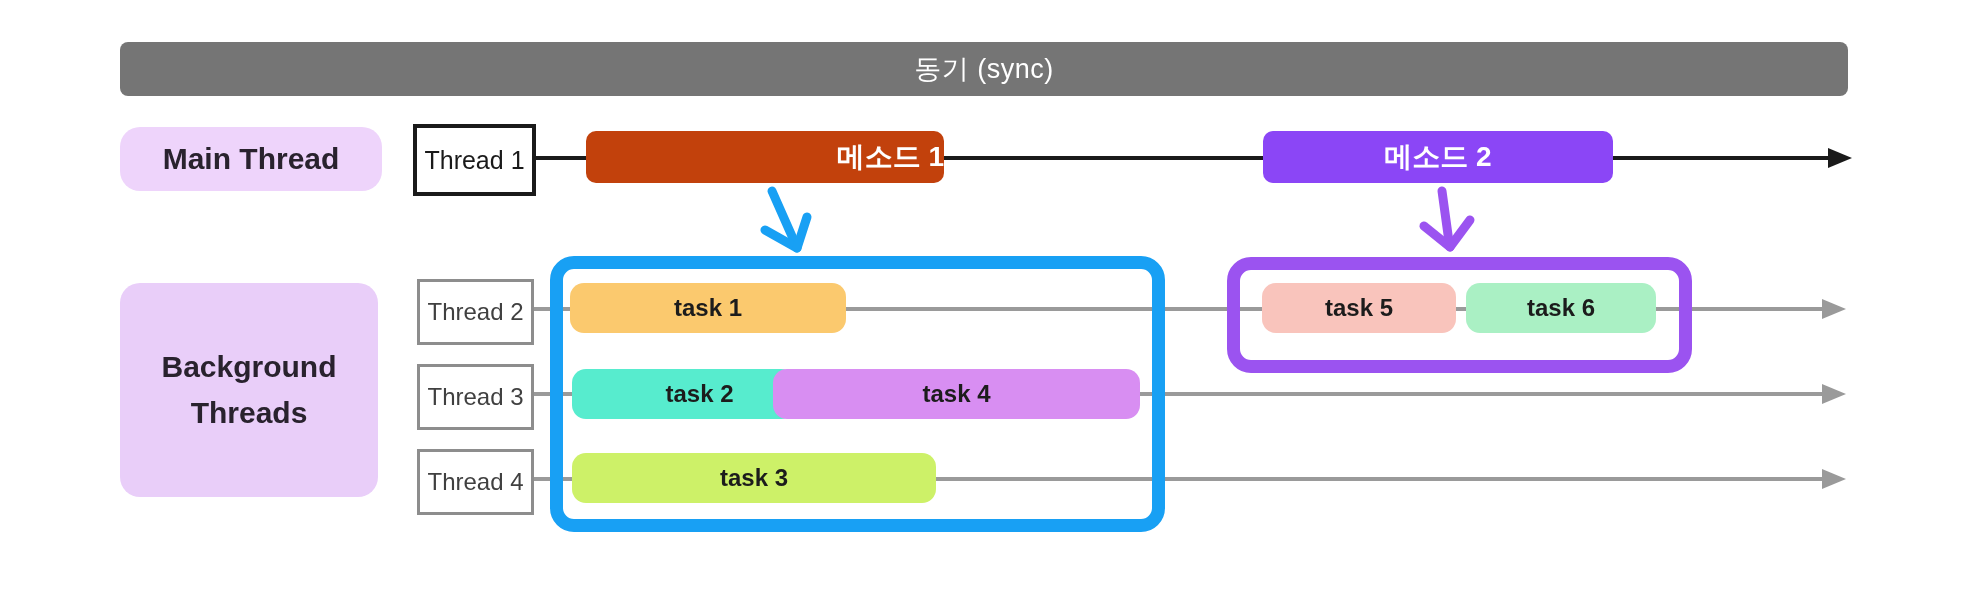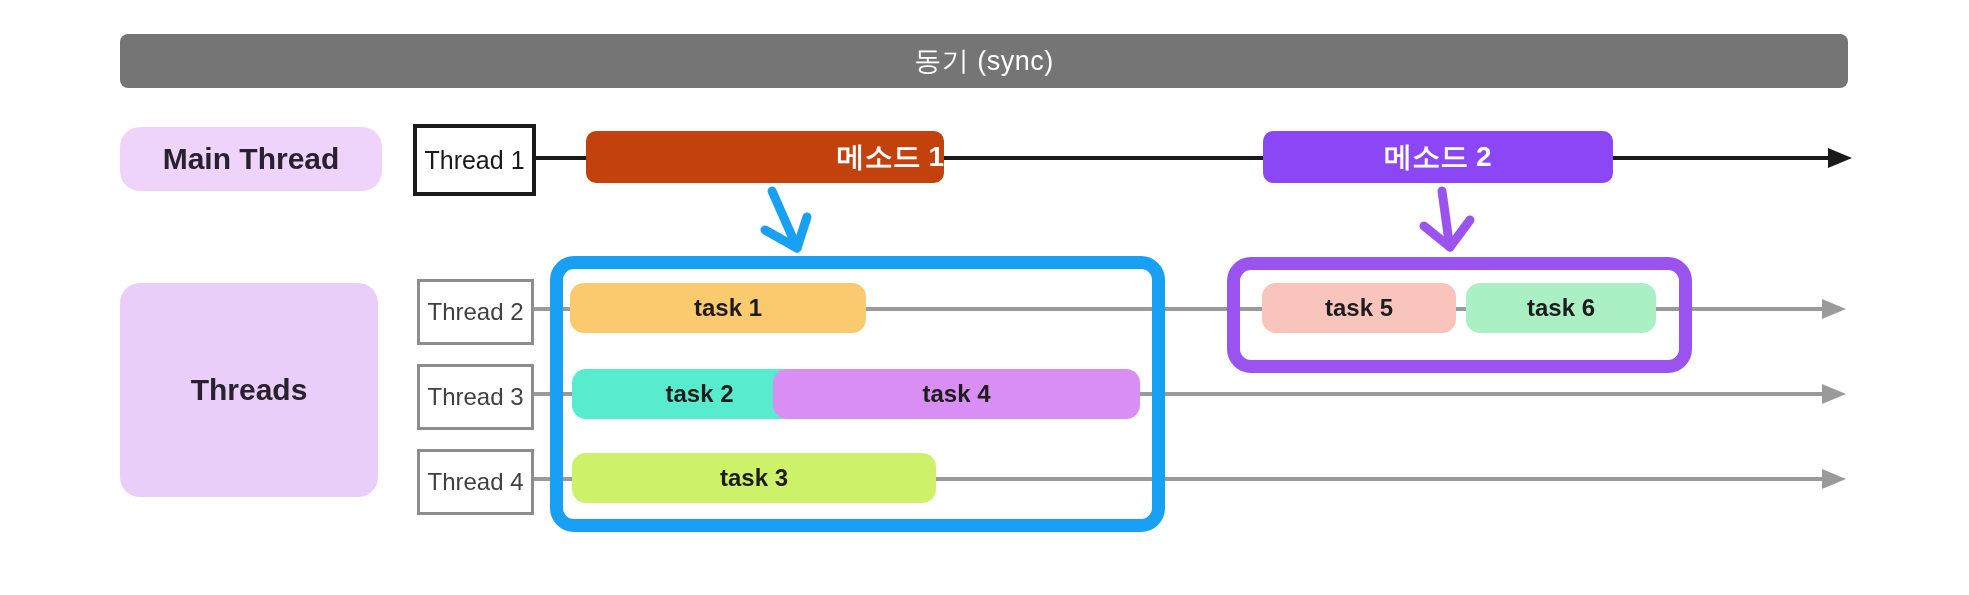--- a/index.html
+++ b/index.html
@@ -1,19 +1,19 @@
 <!DOCTYPE html>
 <html><head>
 <meta charset="utf-8">
 <style>
   html,body{margin:0;padding:0;background:#ffffff;}
   body{font-family:"Liberation Sans","DejaVu Sans",sans-serif;}
   .canvas{position:relative;width:1969px;height:595px;background:#ffffff;overflow:hidden;}
 
-  .banner{position:absolute;left:120px;top:34px;width:1728px;height:54px;
+  .banner{position:absolute;left:120px;top:42px;width:1728px;height:54px;
     border-radius:8px;display:flex;align-items:center;justify-content:center;
     color:#ffffff;font-size:27px;font-weight:500;letter-spacing:.5px;}
 
   .side-label{position:absolute;display:flex;flex-direction:column;align-items:center;justify-content:center;
     border-radius:20px;font-weight:700;color:#29222e;z-index:3;}
   .main-label{left:120px;top:127px;width:262px;height:64px;font-size:30px;}
   .bg-label{left:120px;top:283px;width:258px;height:214px;font-size:30px;line-height:1.55;}
 
   .thread-box{position:absolute;background:#ffffff;display:flex;align-items:center;justify-content:center;z-index:3;}
   .thread1{left:413px;top:124px;width:115px;height:64px;border:4px solid #1a1a1a;
@@ -82,37 +82,38 @@
   </div>
 
   <div class="method method1" style="background: #c2410c; justify-content: flex-end;">
     <span>메소드 1</span>
   </div>
   <div class="method method2" style="background: rgb(139, 70, 246);">
     <span>메소드 2</span>
   </div>
 
   <div class="side-label bg-label" style="background: rgb(233, 206, 249);">
+    <span>Background</span>
     <span>Threads</span>
   </div>
 
   <div class="thread-box thread-gray t2">
     <span>Thread 2</span>
   </div>
   <div class="thread-box thread-gray t3">
     <span>Thread 3</span>
   </div>
   <div class="thread-box thread-gray t4">
     <span>Thread 4</span>
   </div>
 
   <div class="group group1" style="border-color: rgb(24, 160, 244);"></div>
   <div class="group group2" style="border-color: rgb(155, 83, 240);"></div>
 
-  <div class="task task1" style="background: rgb(251, 201, 110); padding-left: 20px;">
+  <div class="task task1" style="background: rgb(251, 201, 110);">
     <span>task 1</span>
   </div>
   <div class="task task2" style="background: rgb(87, 236, 206);">
     <span>task 2</span>
   </div>
   <div class="task task4" style="background: rgb(216, 142, 242);">
     <span>task 4</span>
   </div>
   <div class="task task3" style="background: rgb(205, 241, 104);">
     <span>task 3</span>

